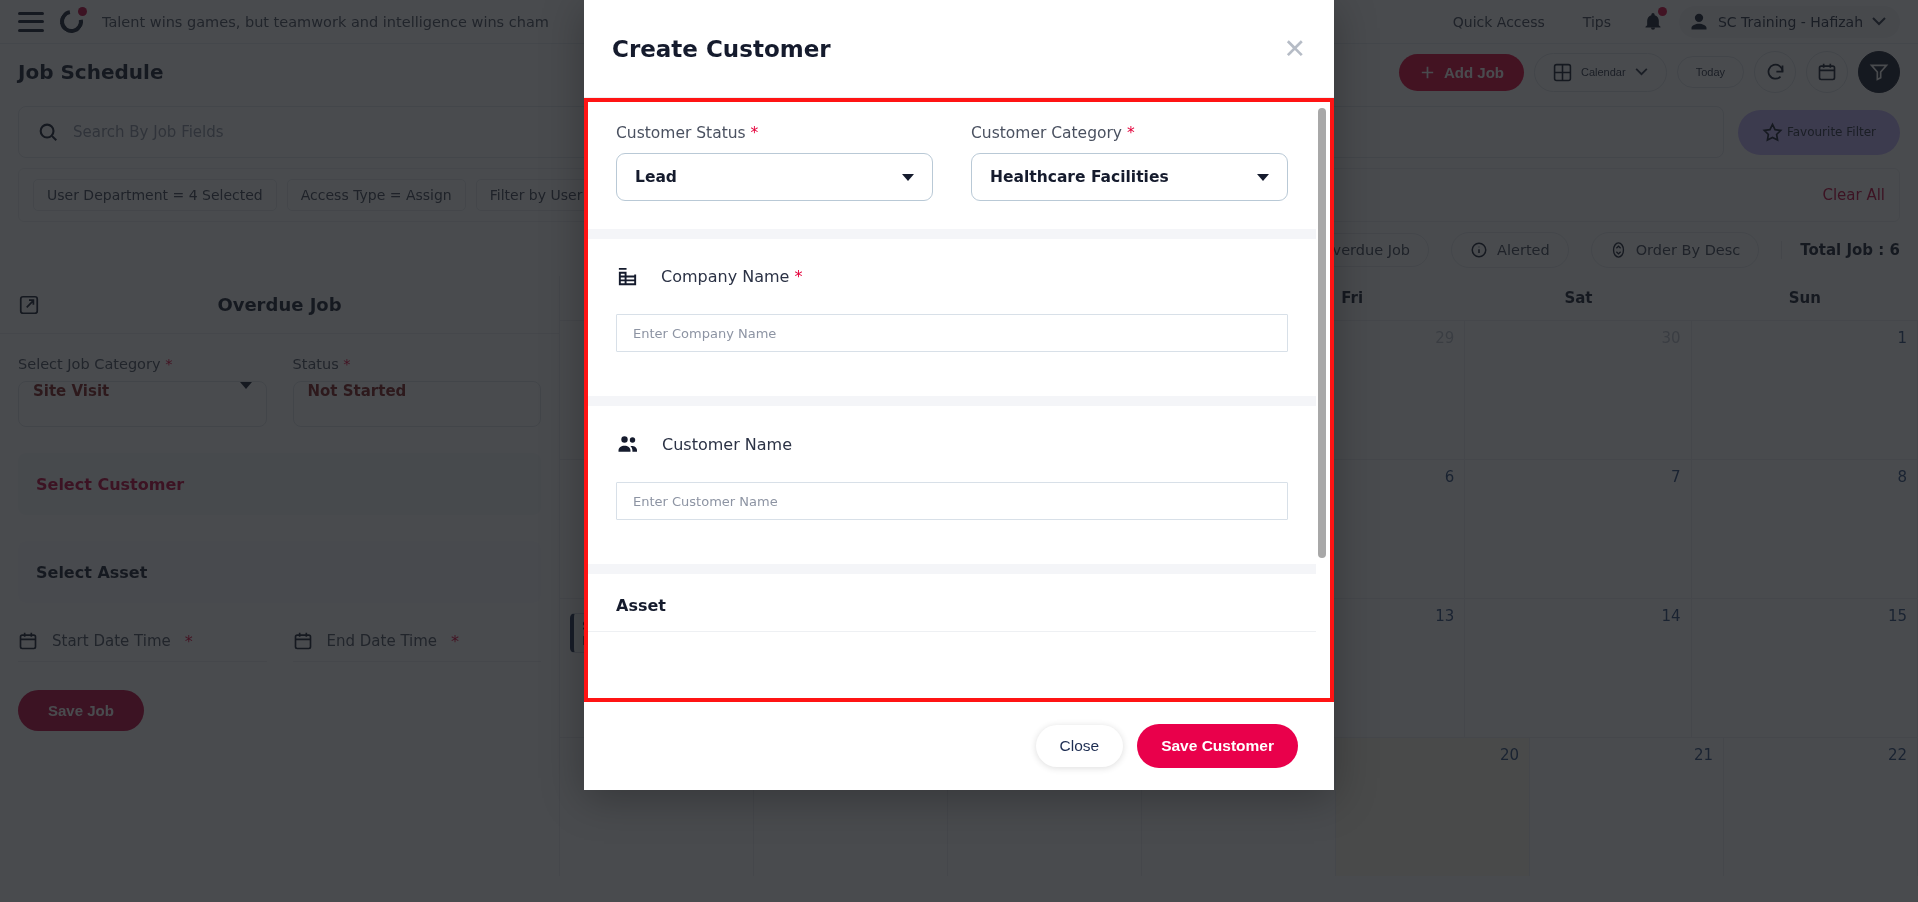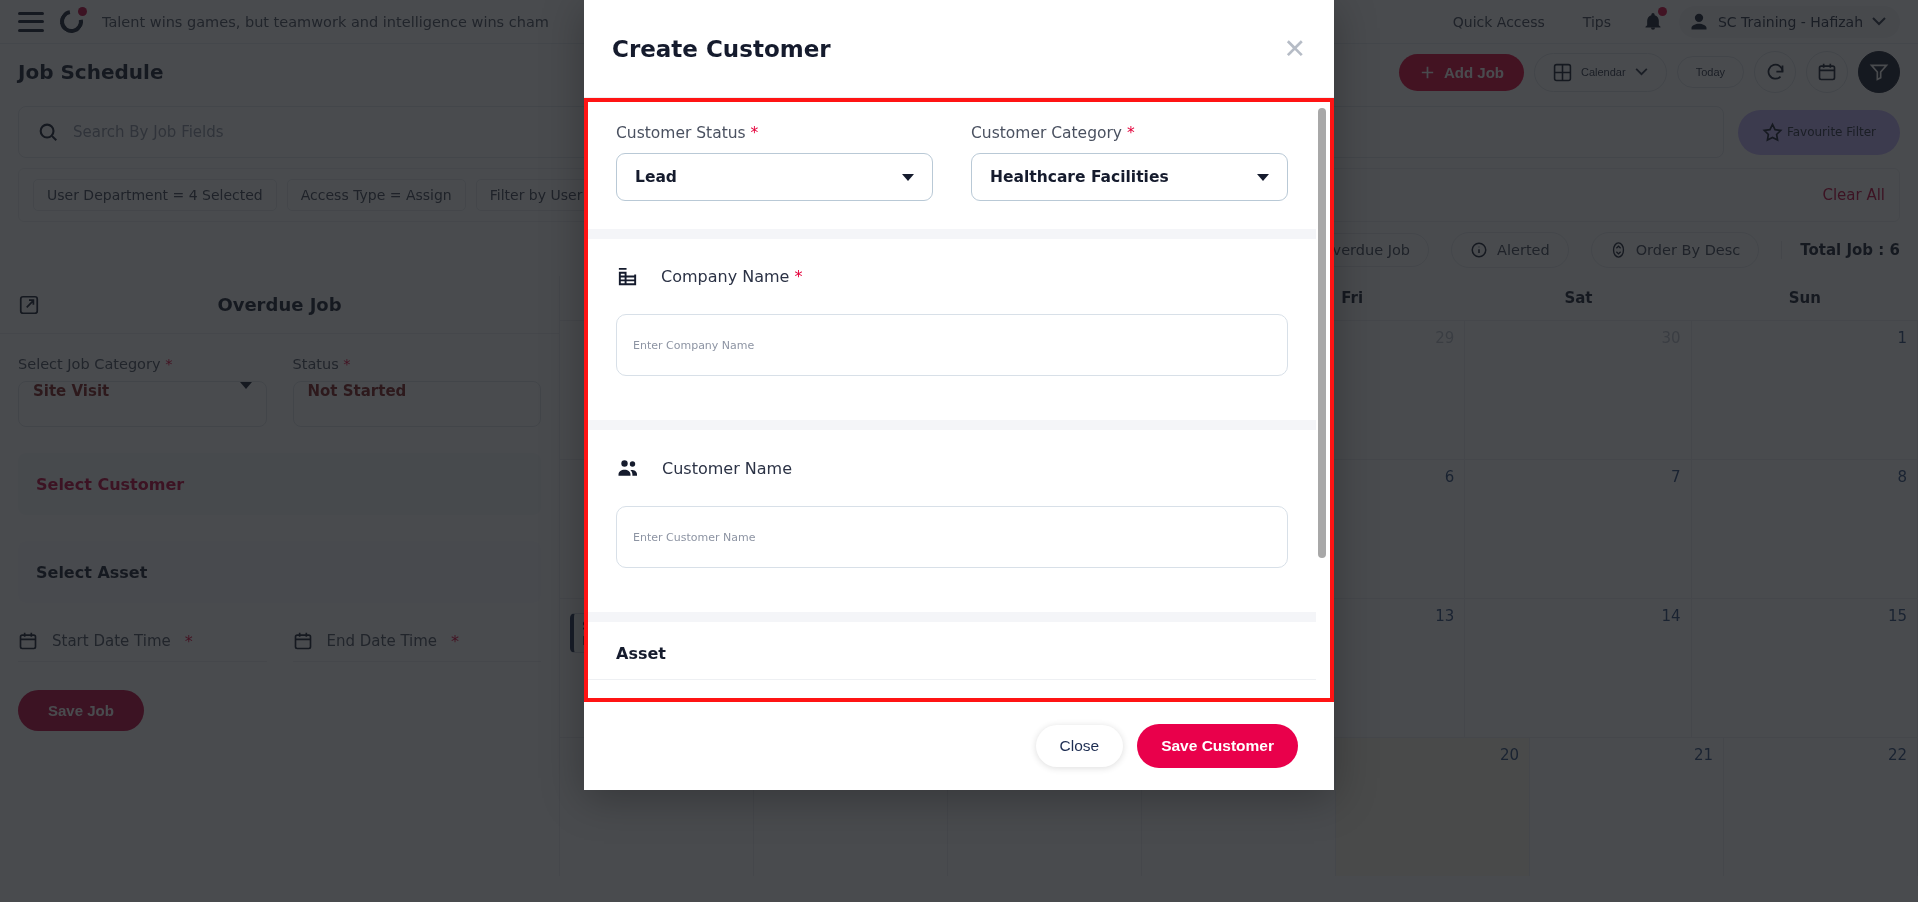--- a/index.html
+++ b/index.html
@@ -218,23 +218,23 @@
   .m-select {
     height:48px; border:1px solid #b9c9d6; border-radius:9px;
     display:flex; align-items:center; padding: 0 18px;
     font-size:15.5px; font-weight:700; color:#151b2d; cursor:pointer;
   }
   .m-divider { height: 10px; background:#f4f5f8; margin-top: 28px; }
   .m-block { padding: 26px 28px 0; }
   .m-block-head { display:flex; align-items:center; gap: 22px; margin-bottom: 26px; }
   .m-block-title { font-size:16px; color:#2b3245; }
   .m-input {
-    height:62px; border:1px solid #d8e0e8; border-radius:10px;
+    height:38px; border:1px solid #d8e0e8; border-radius:1px;
     display:flex; align-items:center; padding: 0 16px;
-    font-size:11px; color:#8d94a3; cursor:text;
+    font-size:13px; color:#8d94a3; cursor:text;
   }
   .m-asset-head {
     padding: 22px 28px 16px;
     font-size:16px; font-weight:700; color:#151b2d;
     border-bottom:1px solid #eef0f3;
   }
   .m-scrollbar {
     position:absolute; right: 4px; top: 6px;
     width: 8px; height: 450px;
     background:#a8a8a8; border-radius:5px; cursor:pointer;

